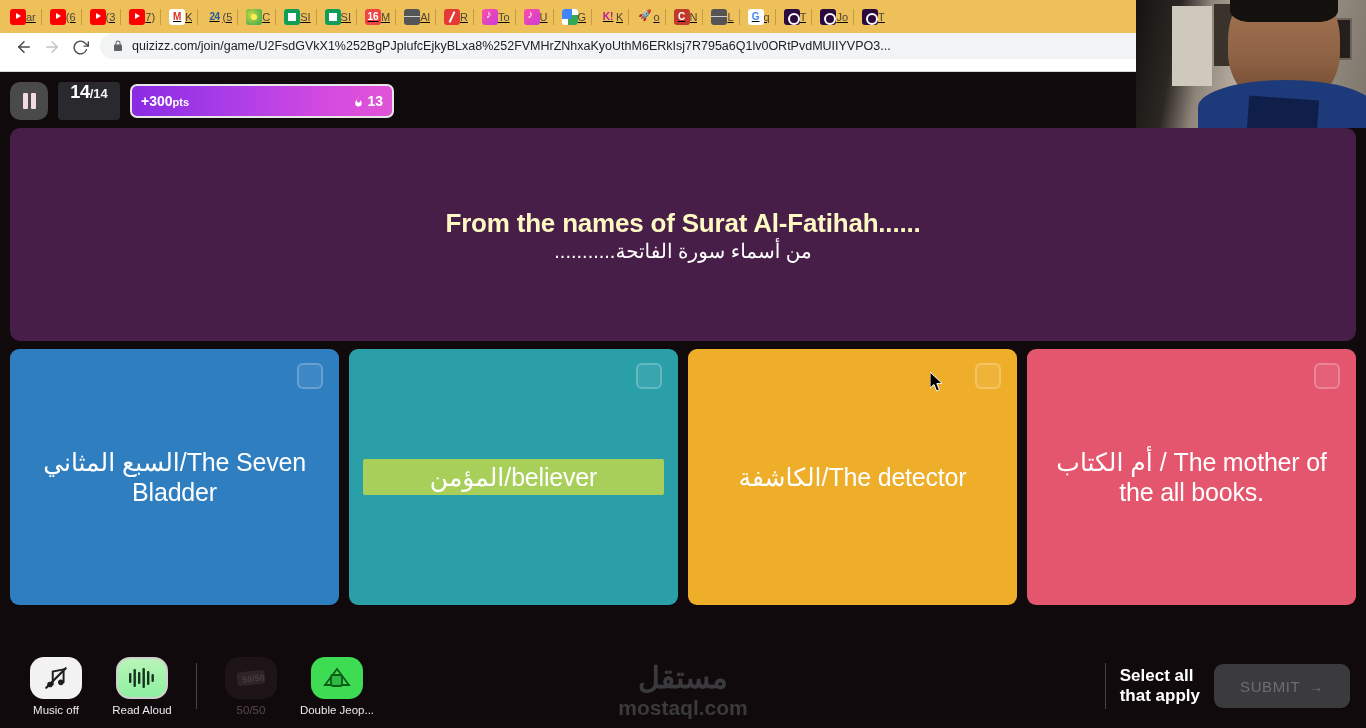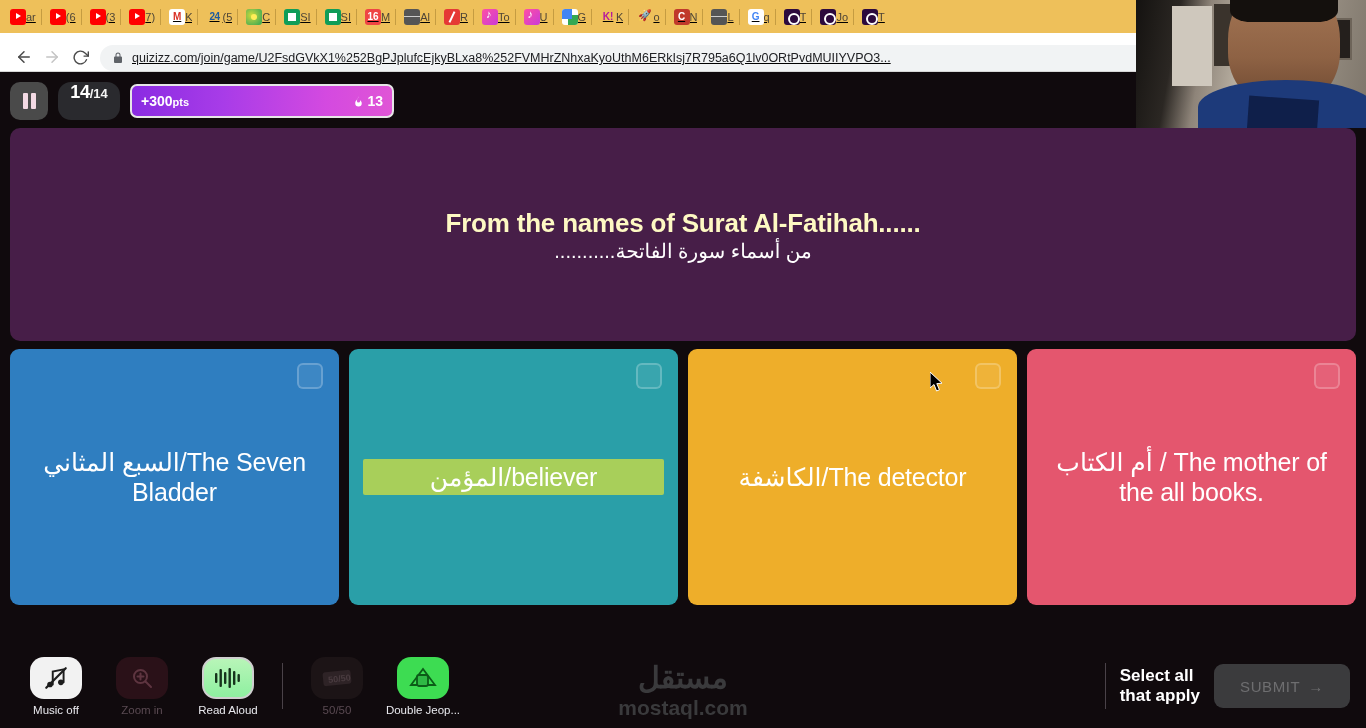--- a/index.html
+++ b/index.html
@@ -81,24 +81,23 @@
   .fav-rock::after{content:"\1F680";font-size:11px;position:absolute;left:1px;top:1px;}
   .fav-canva{ background:#c0392b; border-radius:3px; color:#fff; font-weight:bold; font-size:11px; display:flex;align-items:center;justify-content:center;}
   .fav-g  { background:#fff; border-radius:50%; color:#4285f4; font-weight:bold; font-size:11px; display:flex;align-items:center;justify-content:center;}
   .fav-q  { background:#2d0a3e; border-radius:3px; position:relative;}
   .fav-q::after{content:"";position:absolute;left:4px;top:4px;width:8px;height:8px;border:2px solid #fff;border-radius:50%;}
 
   .toolbar {
     height: 39px;
     background: #ffffff;
     display: flex;
-    align-items: flex-end;
+    align-items: flex-start;
     padding: 0 10px;
     border-bottom: 1px solid #d6d6d6;
-    text-decoration: underline;
   }
   .navbtn {
     width: 28px; height: 28px;
     display: flex; align-items: center; justify-content: center;
     color: #4a4a4a;
     flex: 0 0 auto;
   }
   .navbtn.disabled { color: #c4c4c4; }
   .omnibox {
     flex: 1 1 auto;
@@ -146,21 +145,21 @@
     border-radius: 10px;
     display: flex; align-items: center; justify-content: center;
     gap: 3px;
     flex: 0 0 auto;
   }
   .pausebtn i { display:block; width:5px; height:16px; background:#f3d9e4; border-radius:1px; }
   .qcount {
     height: 38px;
     min-width: 62px;
     background: #2a2a2e;
-    border-radius: 13px;
+    border-radius: 4px;
     display: flex; align-items: baseline; justify-content: center;
     color: #fff;
     padding: 0 12px;
     flex: 0 0 auto;
   }
   .qcount .cur { font-size: 18px; font-weight: bold; letter-spacing:-0.3px; }
   .qcount .tot { font-size: 13px; font-weight: bold; opacity: 0.95; }
   .scorebar {
     width: 264px;
     height: 34px;
@@ -557,31 +556,20 @@
           <div class="tool">
             <div class="tbtn tbtn-white">
               <svg width="26" height="26" viewBox="0 0 24 24" fill="none" stroke="#1d1d1d" stroke-width="1.8" stroke-linecap="round">
                 <path d="M9 18V6l10-2v12" fill="none"></path>
                 <circle cx="6.5" cy="18" r="2.6" fill="#1d1d1d" stroke="none"></circle>
                 <circle cx="16.5" cy="16" r="2.6" fill="#1d1d1d" stroke="none"></circle>
                 <line x1="3" y1="21" x2="21" y2="3" stroke="#1d1d1d" stroke-width="2"></line>
               </svg>
             </div>
             <div class="tlab">Music off</div>
-          </div>
-          <div class="tool off">
-            <div class="tbtn tbtn-dim">
-              <svg width="24" height="24" viewBox="0 0 24 24" fill="none" stroke="#5e3540" stroke-width="2" stroke-linecap="round">
-                <circle cx="10.5" cy="10.5" r="6.5"></circle>
-                <line x1="15.5" y1="15.5" x2="21" y2="21"></line>
-                <line x1="10.5" y1="7.5" x2="10.5" y2="13.5"></line>
-                <line x1="7.5" y1="10.5" x2="13.5" y2="10.5"></line>
-              </svg>
-            </div>
-            <div class="tlab">Zoom in</div>
           </div>
           <div class="tool">
             <div class="tbtn tbtn-green">
               <svg width="30" height="24" viewBox="0 0 30 24">
                 <g fill="#16331c">
                   <rect x="2" y="7" width="2.4" height="10" rx="1"></rect>
                   <rect x="6.5" y="3" width="2.4" height="18" rx="1"></rect>
                   <rect x="11" y="6" width="2.4" height="12" rx="1"></rect>
                   <rect x="15.5" y="2" width="2.4" height="20" rx="1"></rect>
                   <rect x="20" y="5" width="2.4" height="14" rx="1"></rect>

